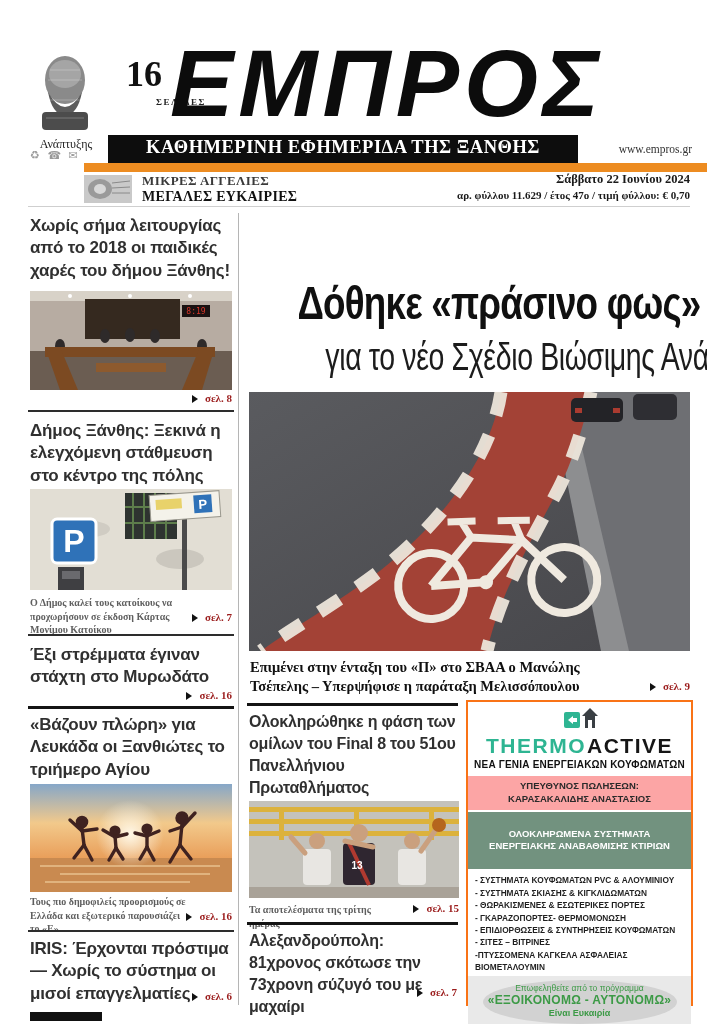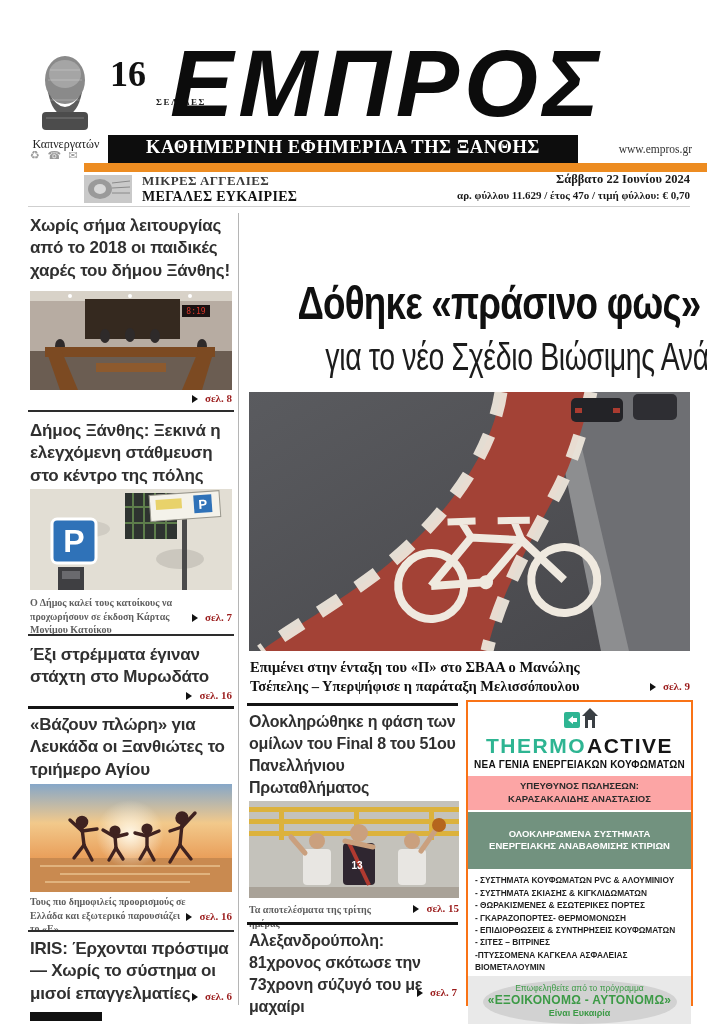--- a/index.html
+++ b/index.html
@@ -4,21 +4,21 @@
 <style>
   html,body{margin:0;padding:0;background:#ffffff;}
   #page{position:relative;width:707px;height:1024px;background:#fff;overflow:hidden;
         font-family:"Liberation Sans",sans-serif;}
   .abs{position:absolute;}
   
   .title{font:bold italic 95px/1 "Liberation Sans",sans-serif;color:#0c0c0c;
          letter-spacing:5px;transform:scaleX(1.10);transform-origin:left center;white-space:nowrap;}
   .blackbar{background:#0d0d0d;color:#fff;text-align:center;
             font:bold 18.5px/25px "Liberation Serif",serif;letter-spacing:.5px;}
-  .pages-num{font:bold 36px/1 "Liberation Serif",serif;color:#111;}
+  .pages-num{font:bold 36px/1 "Liberation Serif",serif;color:#111;margin-left:16px;}
   .pages-lbl{font:bold 9px/1 "Liberation Serif",serif;letter-spacing:1.5px;color:#222;margin-left:48px;}
   .democritus-lbl{font:12px/1 "Liberation Serif",serif;color:#222;}
   .site{font:11.5px/1 "Liberation Serif",serif;color:#333;}
   .icons-row{font:11px/1 "DejaVu Sans",sans-serif;color:#999;letter-spacing:2px;}
   .orange{background:#ed8c21;}
   
   .cls1{font:bold 13px/1.1 "Liberation Serif",serif;color:#3a3a3a;letter-spacing:.4px;}
   .cls2{font:bold 14px/1.1 "Liberation Serif",serif;color:#111;letter-spacing:.3px;}
   .date{font:bold 12.5px/1.1 "Liberation Serif",serif;color:#1a1a1a;text-align:right;}
   .issue{font:bold 11px/1.1 "Liberation Serif",serif;color:#1a1a1a;text-align:right;}
@@ -78,21 +78,21 @@
       <path d="M18,42 Q35,72 52,42 Q48,64 35,66 Q22,64 18,42Z" fill="#5c5c5c"></path>
       <rect x="12" y="62" width="46" height="18" rx="4" fill="#4c4c4c"></rect>
       <g stroke="#ffffff" stroke-width="1" opacity=".25">
         <line x1="20" y1="20" x2="50" y2="20"></line>
           <line x1="18" y1="30" x2="52" y2="30"></line>
         <line x1="20" y1="50" x2="50" y2="50"></line>
           <line x1="16" y1="68" x2="54" y2="68"></line>
       </g>
     </svg>
   </div>
-  <div class="abs democritus-lbl" style="left:24px;top:138px;width:84px;text-align:center;">Καπνεργατών</div>
+  <div class="abs democritus-lbl" style="left:24px;top:138px;width:84px;text-align:center;">Ανάπτυξης</div>
   <div class="abs icons-row" style="left:30px;top:150px;">
     <span>♻</span>
     <span>☎</span>
     <span>✉</span>
   </div>
 
   <div class="abs pages-num" style="left:110px;top:56px;">16</div>
   <div class="abs pages-lbl" style="left:108px;top:98px;">ΣΕΛΙΔΕΣ</div>
 
   <div class="abs" style="left:170px;top:36px;width:525px;height:100px;">

